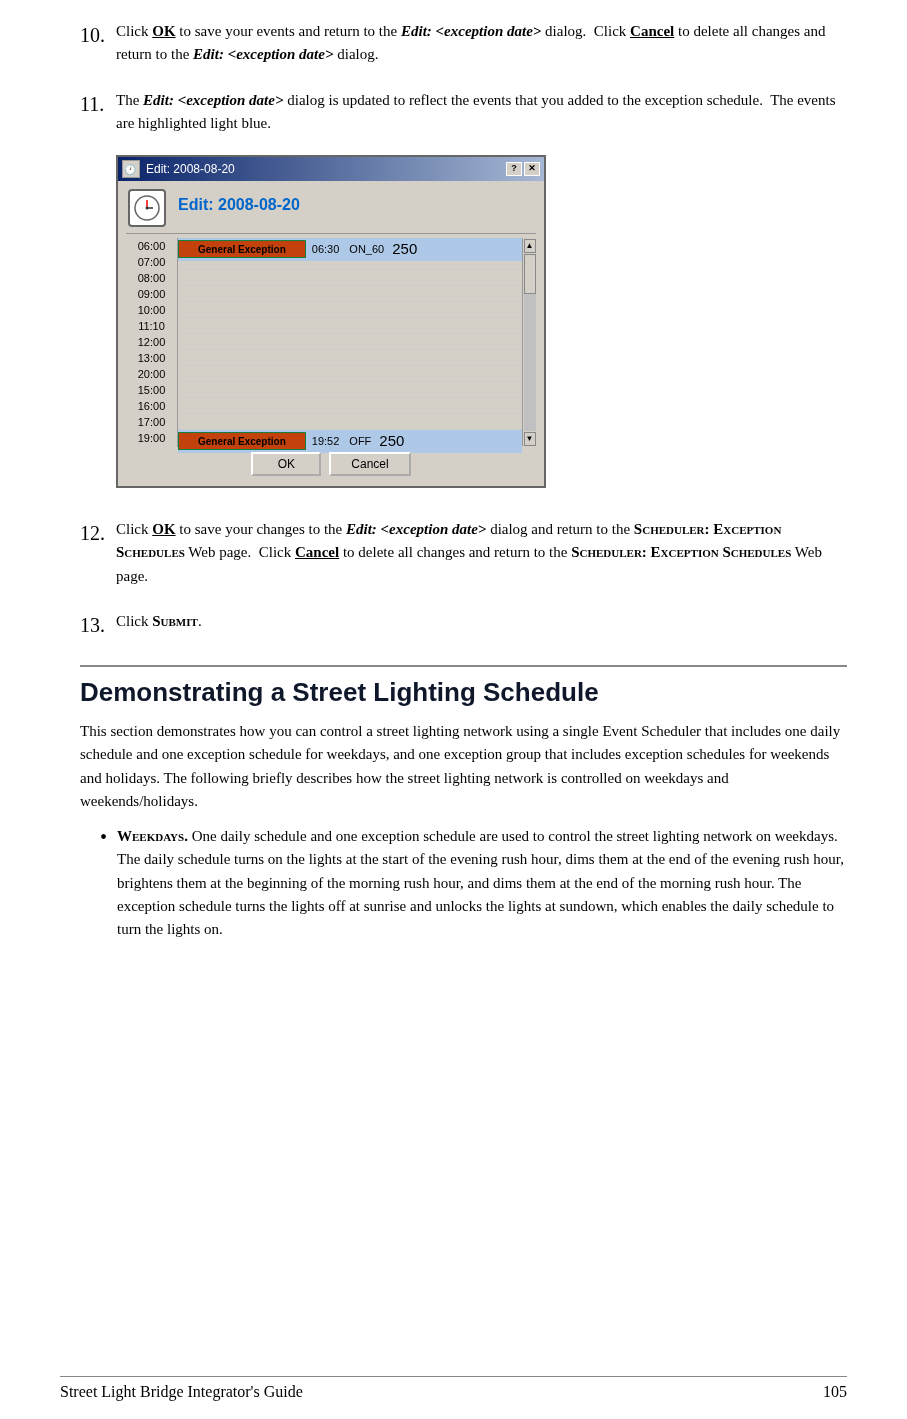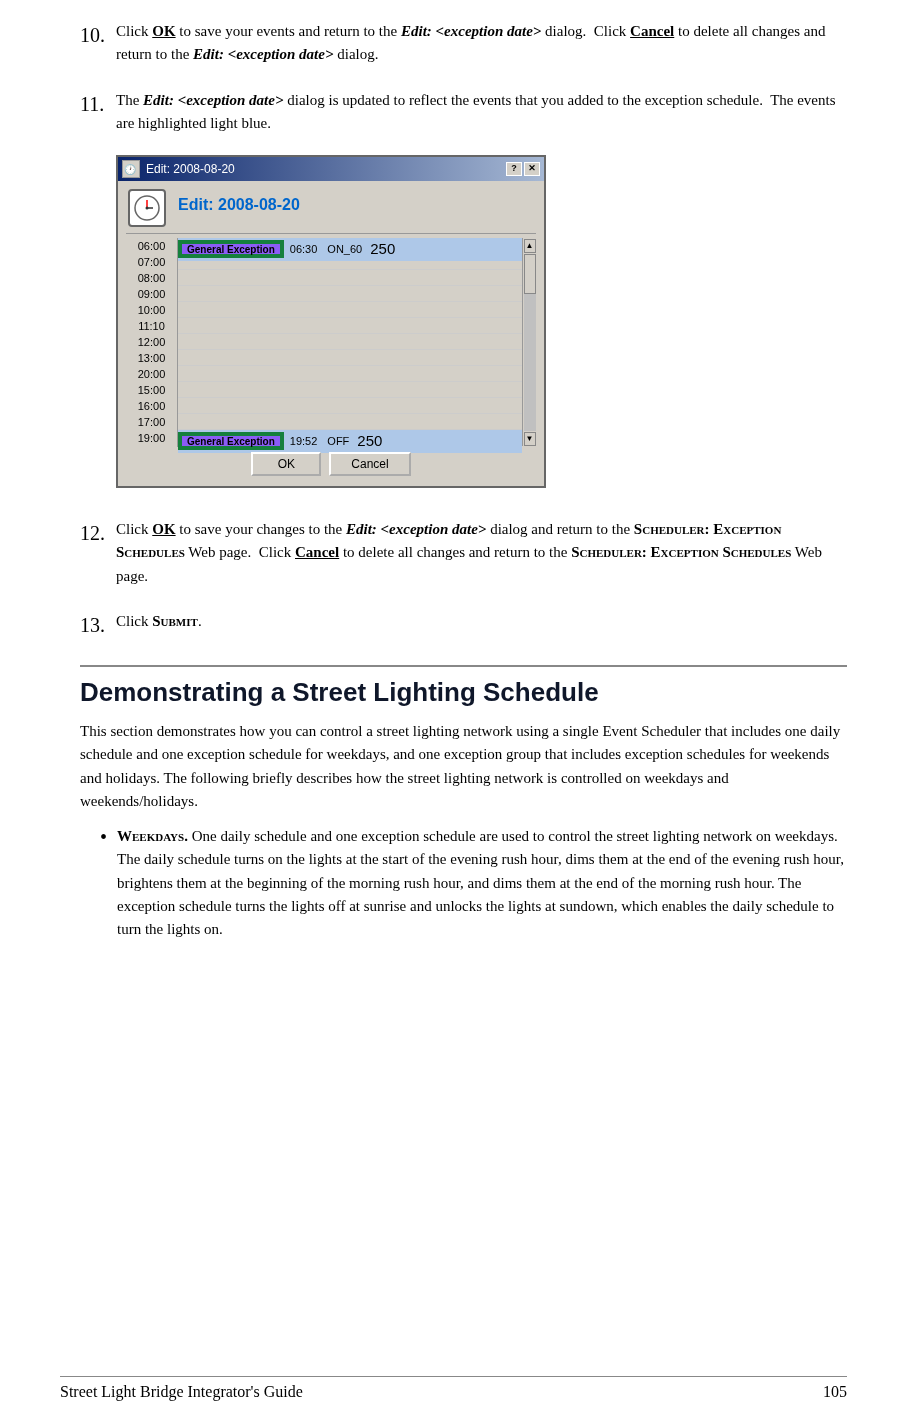--- a/index.html
+++ b/index.html
@@ -168,26 +168,26 @@
       align-items: center;
       background: #aec8e8;
       overflow: hidden;
     }
 
     .event-area.empty {
       background: #aec8e8;
     }
 
     .event-badge {
-      background: #8b5cf6;
-      border: 4px solid #15803d;
+      background: #c2410c;
+      border: 1px solid #15803d;
       font-family: Arial, sans-serif;
       font-size: 10px;
       font-weight: bold;
-      padding: 1px 5px;
+      padding: 1px 19px;
       white-space: nowrap;
       height: 18px;
       display: flex;
       align-items: center;
     }
 
     .event-time {
       font-family: Arial, sans-serif;
       font-size: 11px;
       padding: 0 6px;

